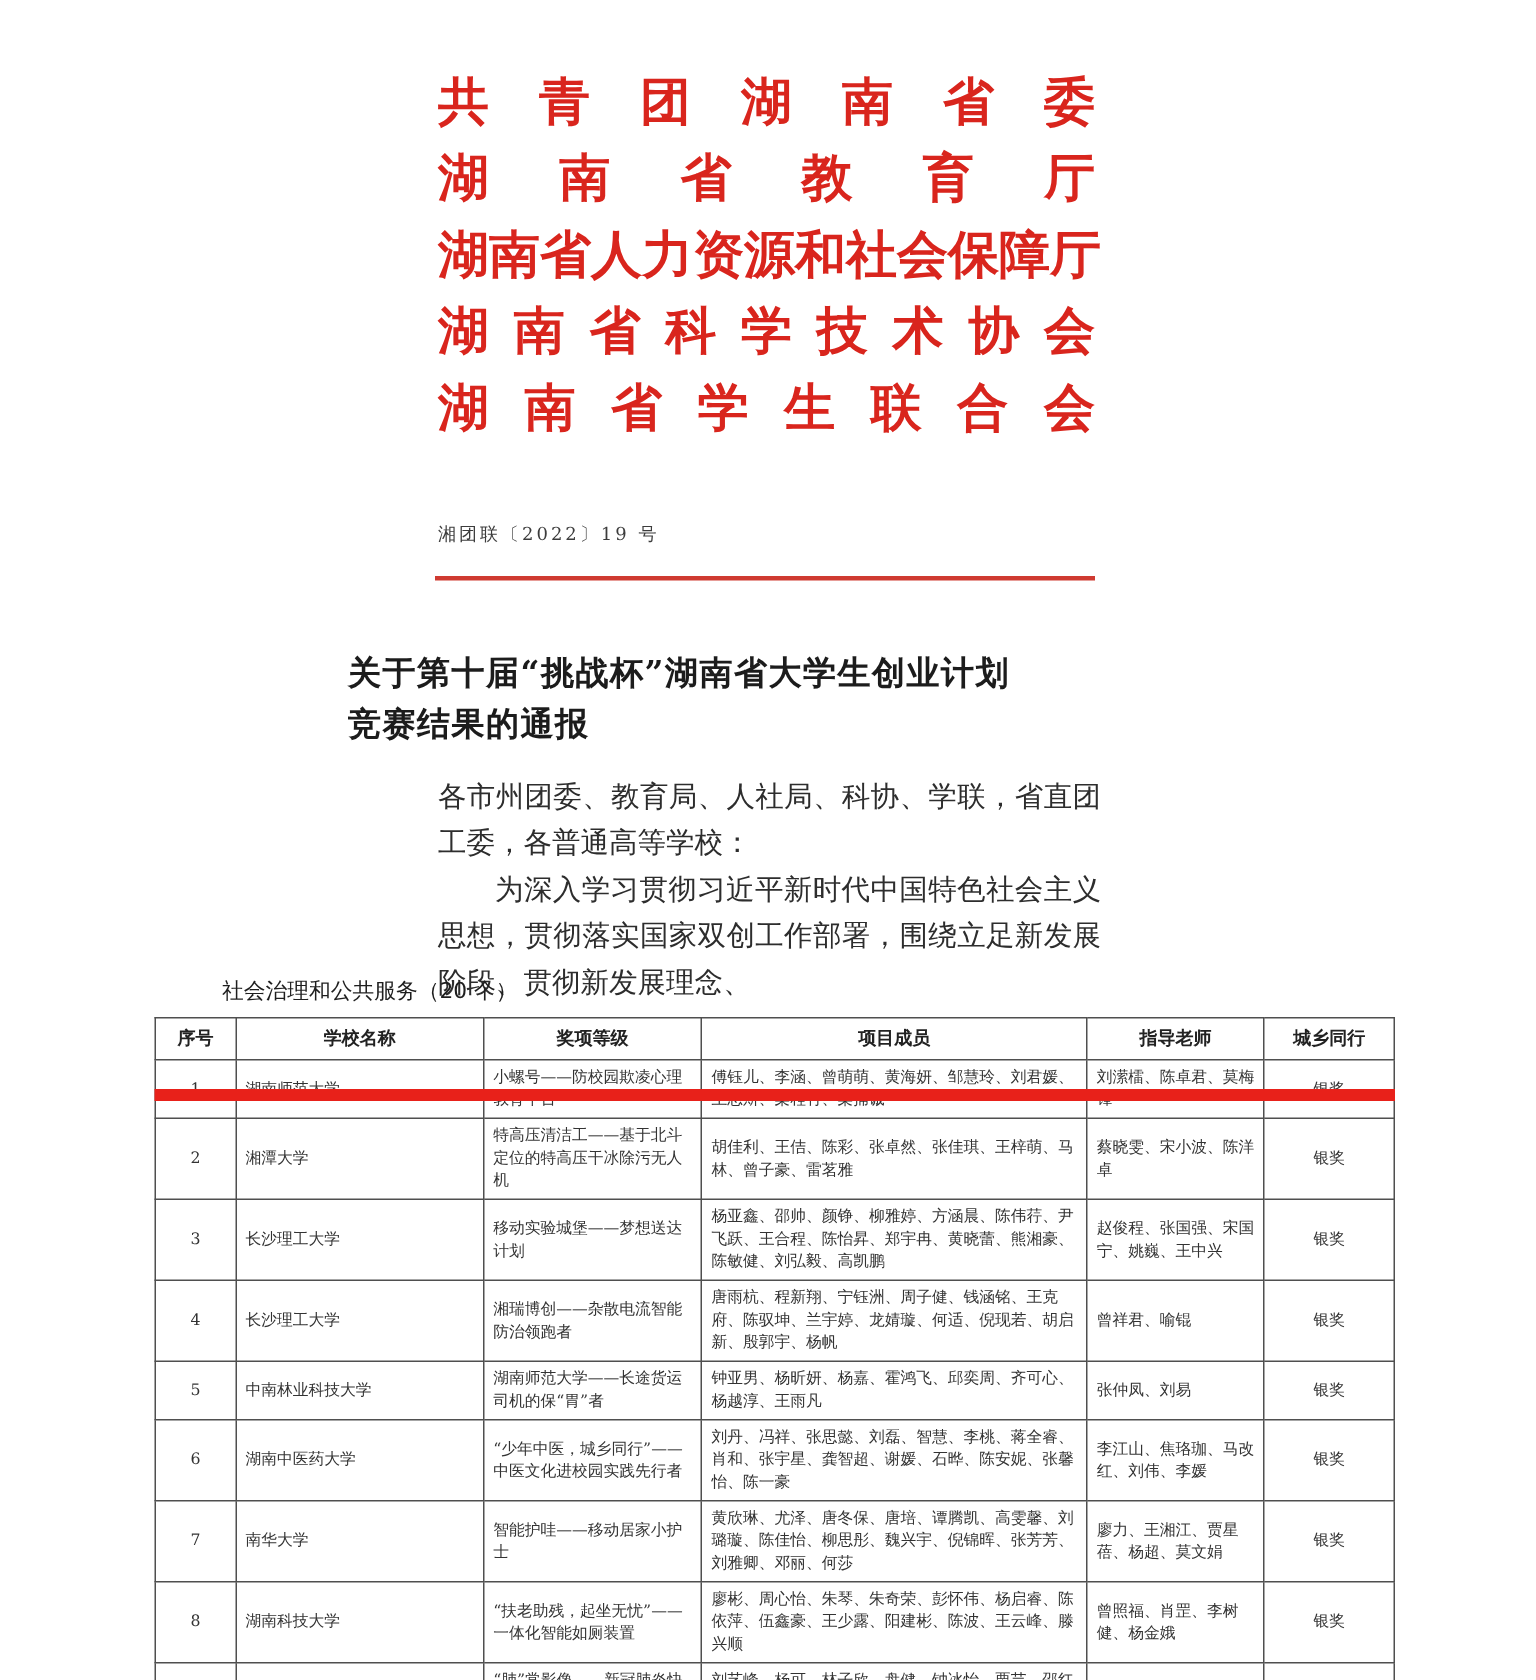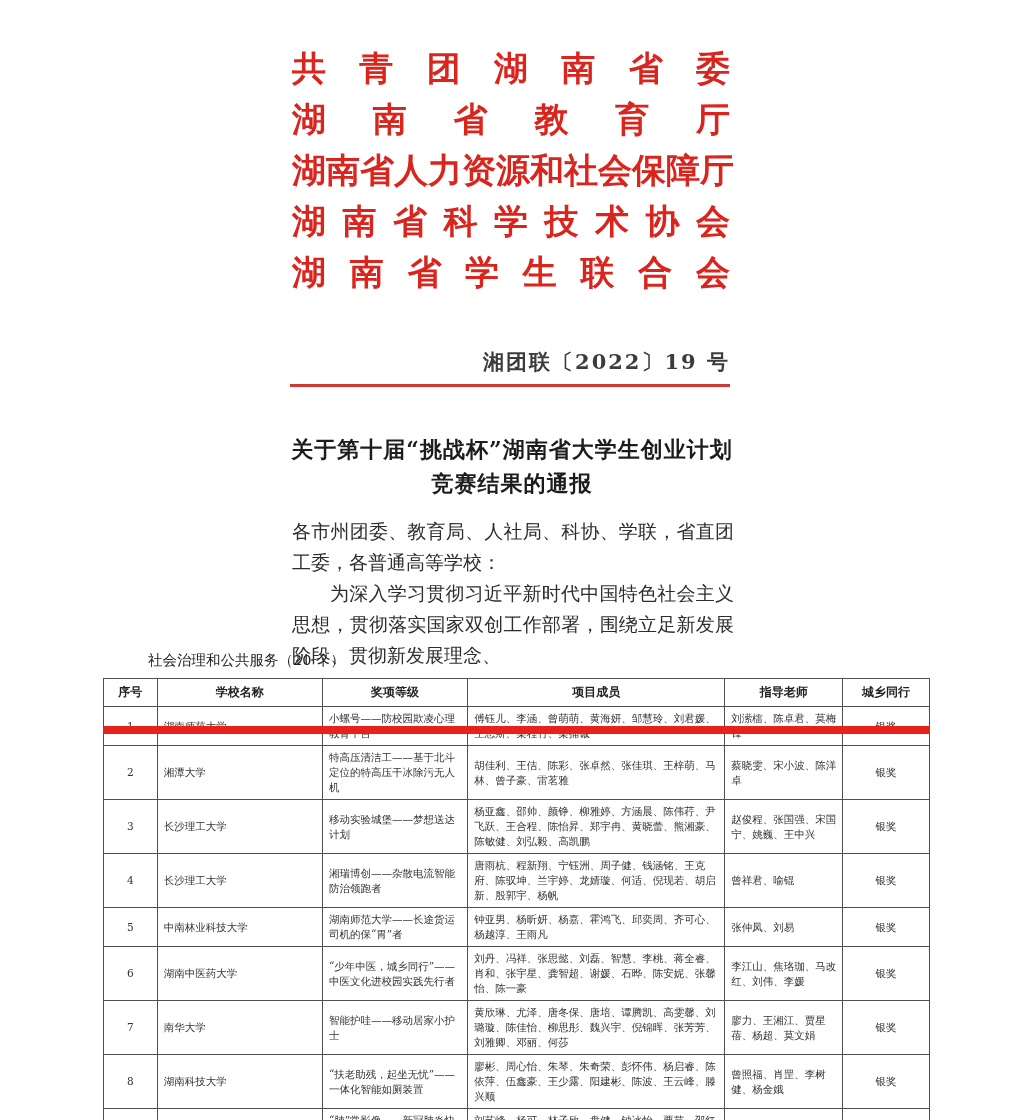--- a/index.html
+++ b/index.html
@@ -9,29 +9,29 @@
 
   
   .issuers { position: absolute; left: 292px; top: 50px; width: 438px; }
   .issuer-line { display: flex; justify-content: space-between;
     color: #d9251d; font-weight: bold; font-size: 34px; line-height: 36px;
     margin-bottom: 15px; white-space: nowrap; }
   .issuer-line span { flex: 0 0 auto; }
 
   
   .doc-number { position: absolute; left: 292px; top: 348px; width: 438px;
-    text-align: right; font-size: 21px; color: #3c3c3c; letter-spacing: 2px; font-weight: bold; }
+    text-align: left; font-size: 12px; color: #3c3c3c; letter-spacing: 2px; }
 
   
   .red-rule { position: absolute; left: 290px; top: 384px; width: 440px; height: 3px;
     background: #cf3a31; }
 
   
   .notice-title { position: absolute; left: 232px; top: 432px; width: 560px;
-    text-align: center; font-weight: bold; color: #1c1c1c;
+    text-align: left; font-weight: bold; color: #1c1c1c;
     font-size: 22px; line-height: 34px; letter-spacing: 1px; }
 
   
   .body-text { position: absolute; left: 292px; top: 516px; width: 442px;
     font-size: 19px; line-height: 31px; color: #2d2d2d; text-align: justify; }
   .body-text p.indent { text-indent: 2em; }
 
   
   .section-heading { position: absolute; left: 148px; top: 651px;
     font-family: "DejaVu Sans", "Liberation Sans", sans-serif;

